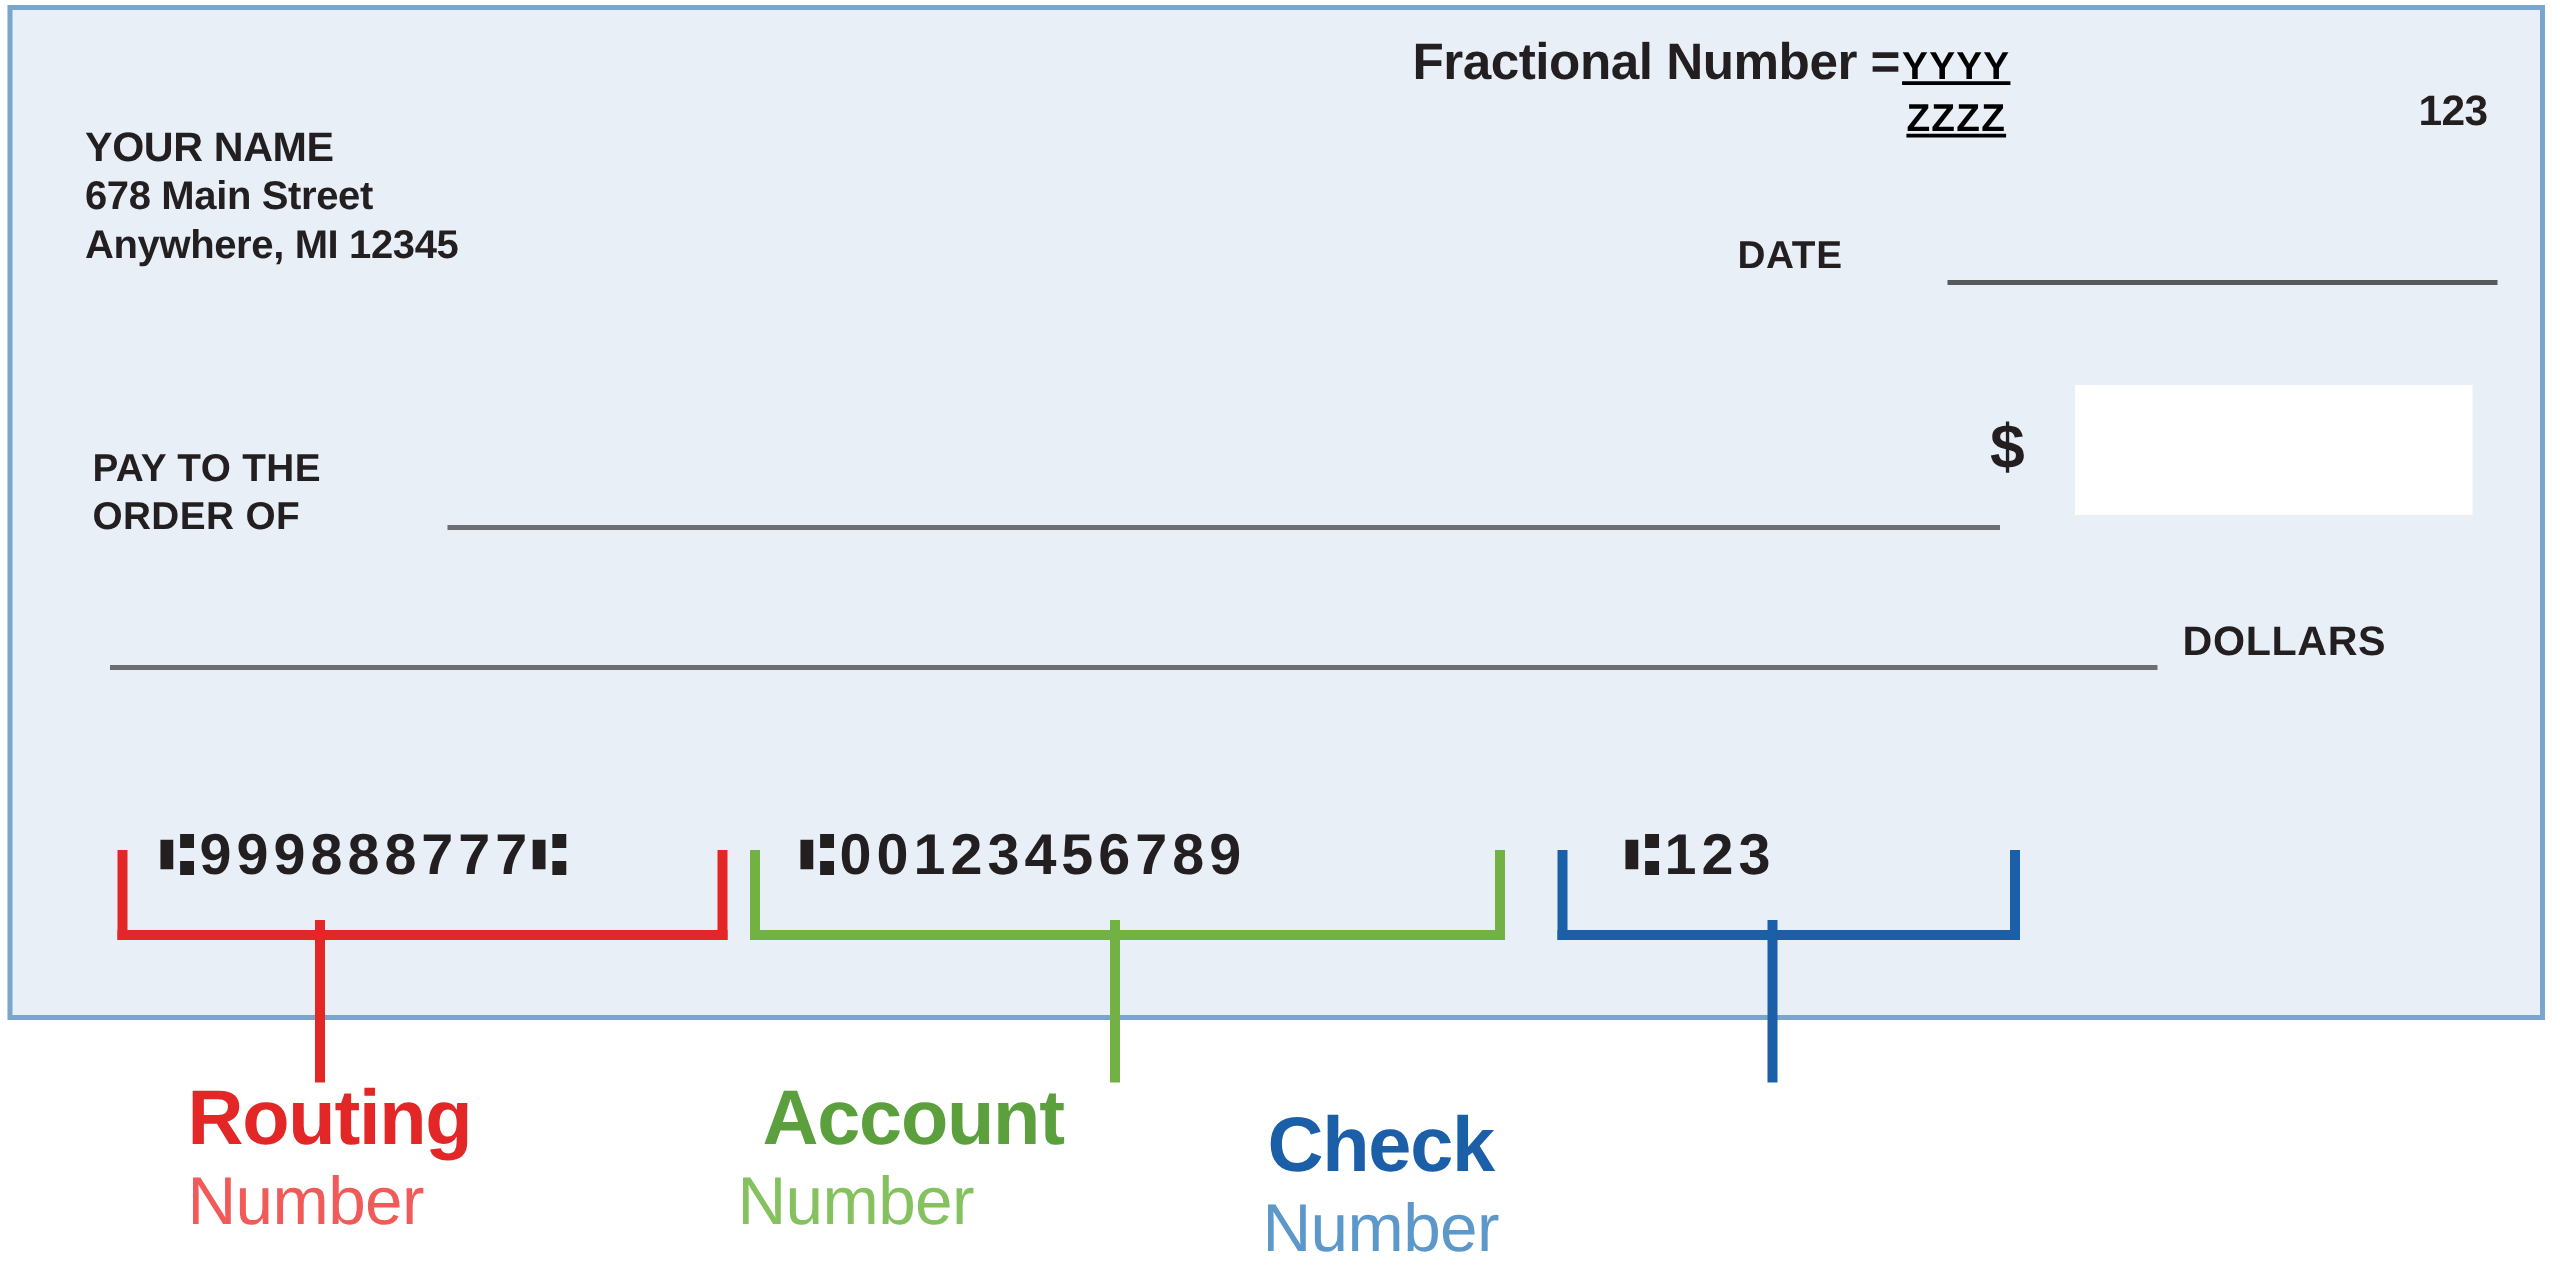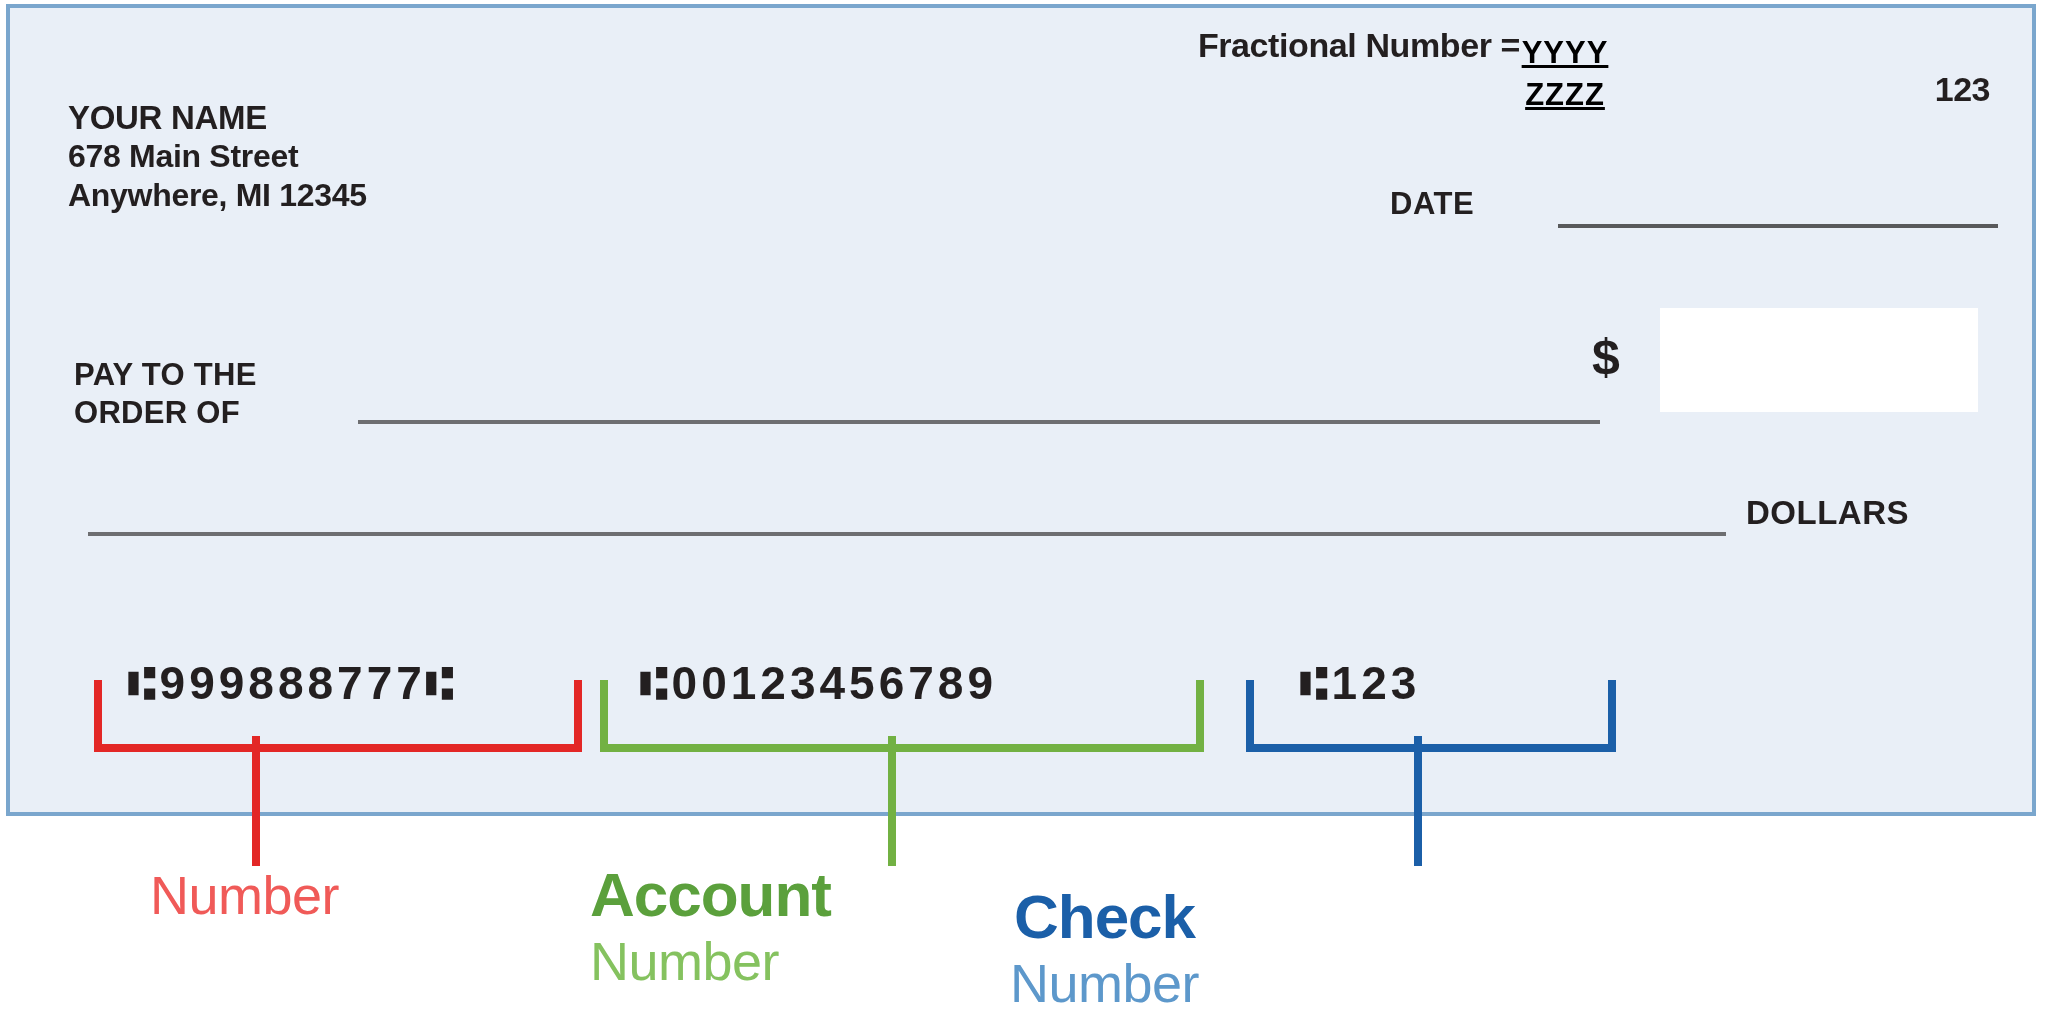--- a/index.html
+++ b/index.html
@@ -51,21 +51,21 @@
   }
   #payer .line1 { font-size: 33px; margin-top: 32px; }
   #payer .line2, #payer .line3 { font-size: 32px; }
 
   
   #fractional {
     left: 950px;
     top: 18px;
     width: 560px;
     text-align: right;
-    font-size: 34px;
+    font-size: 41px;
     font-weight: bold;
     letter-spacing: -0.4px;
   }
   #frac-wrap {
     position: absolute;
     left: 1490px;
     top: 28px;
     width: 130px;
     text-align: center;
     font-size: 31px;
@@ -234,21 +234,21 @@
     font-size: 54px;
     font-weight: normal;
     letter-spacing: -0.5px;
   }
 
   #legend-routing { left: 150px; top: 862px; }
   #legend-routing .big   { color: #e32726; }
   #legend-routing .small { color: #f05a58; }
 
   #legend-account { left: 590px; top: 862px; }
-  #legend-account .big   { color: #5ba03c; }
+  #legend-account .big   { color: #5ba03c; margin-left: 20px; }
   #legend-account .small { color: #85c25f; }
 
   #legend-checkno { left: 1010px; top: 884px; text-align: center; }
   #legend-checkno .big   { color: #1b5fa8; }
   #legend-checkno .small { color: #5d98cb; }
 </style>
 </head>
 <body>
 
 <div id="stage">
@@ -305,20 +305,21 @@
       <div class="legR"></div>
       <div class="horiz"></div>
     </div>
   </div>
 
   <div id="stem-routing" class="stem"></div>
   <div id="stem-account" class="stem"></div>
   <div id="stem-checkno" class="stem"></div>
 
   <div id="legend-routing" class="legend">
+    <span class="big">Routing</span>
     <span class="small">Number</span>
   </div>
 
   <div id="legend-account" class="legend">
     <span class="big">Account</span>
     <span class="small">Number</span>
   </div>
 
   <div id="legend-checkno" class="legend">
     <span class="big">Check</span>

